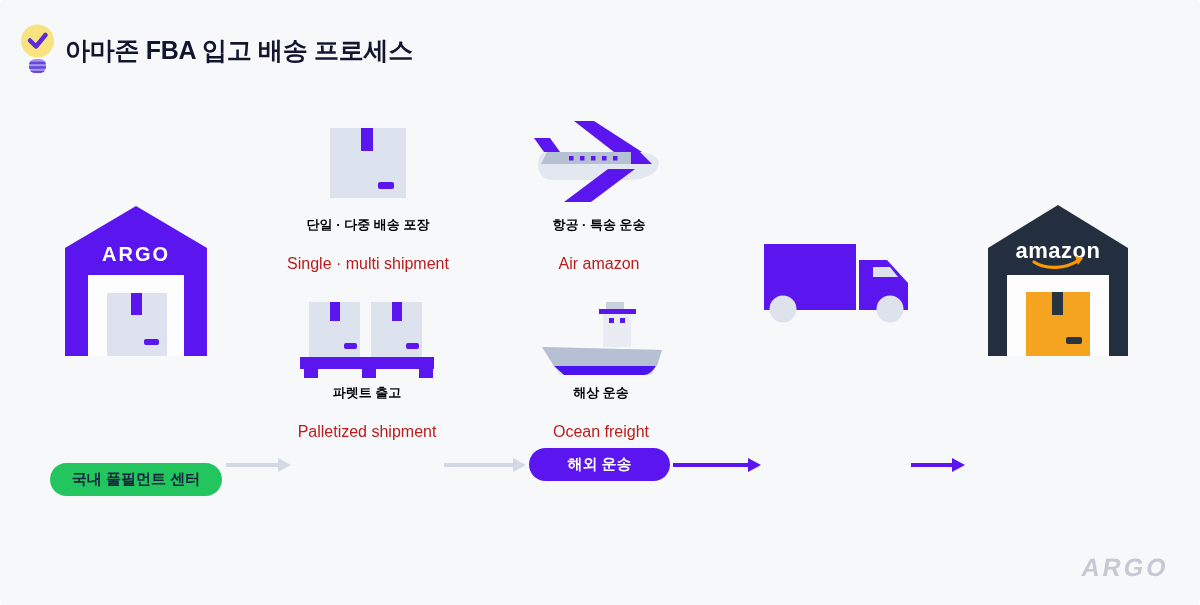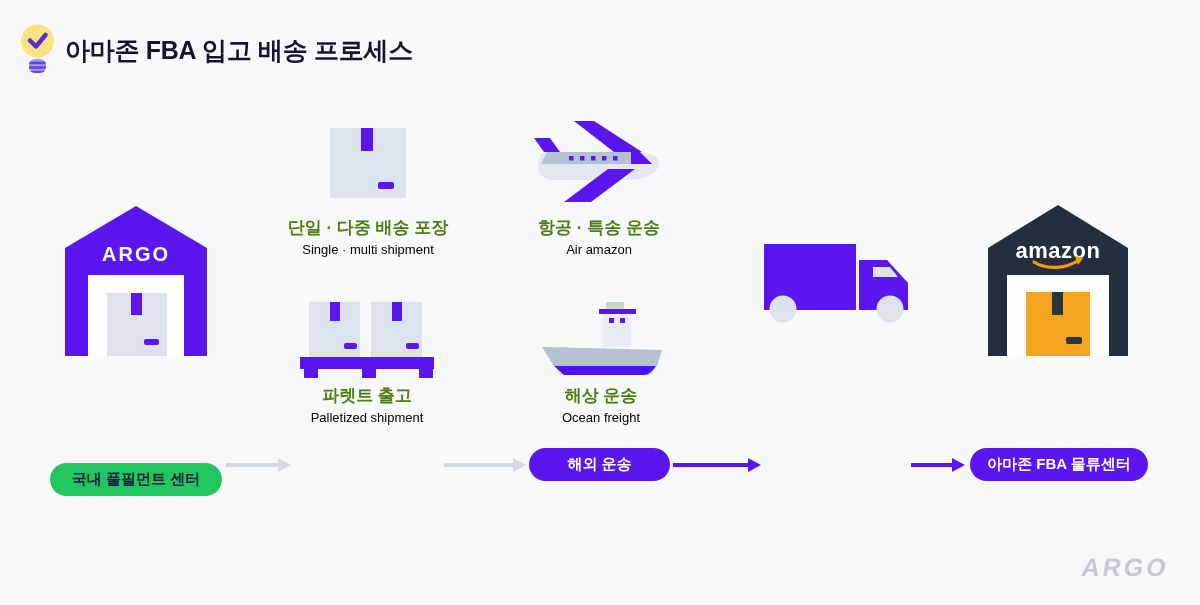--- a/index.html
+++ b/index.html
@@ -9,22 +9,22 @@
   
   .header{position:absolute;left:18px;top:22px;display:flex;align-items:center;gap:7px;}
   .bulb{width:40px;height:52px;flex:0 0 auto;}
   .title{font-size:25px;font-weight:800;color:#12152E;letter-spacing:-0.3px;white-space:nowrap;padding-top:4px;}
 
   
   .icon{position:absolute;display:block;}
 
   
   .station-label{position:absolute;transform:translateX(-50%);text-align:center;white-space:nowrap;}
-  .station-label .ko{font-size:17px;font-weight:700;color:#4d7c0f;}
-  .station-label .en{font-size:13px;color:#000000;margin-top:3px;}
+  .station-label .ko{font-size:13px;font-weight:700;color:#000000;}
+  .station-label .en{font-size:16px;color:#b91c1c;margin-top:21px;}
 
   
   .pill{position:absolute;top:448px;height:33px;border-radius:17px;display:flex;align-items:center;justify-content:center;font-size:15px;font-weight:700;white-space:nowrap;}
   .pill.gray{background:#22c55e;color:#1A2142;margin-top:15px;}
   .pill.purple{background:#5B16F0;color:#ffffff;text-align:center;}
 
   
   .arrow{position:absolute;top:463px;height:3.5px;}
   .arrow::after{content:"";position:absolute;right:-12px;top:50%;transform:translateY(-50%);width:0;height:0;
     border-top:7.5px solid transparent;border-bottom:7.5px solid transparent;border-left:13px solid;}
@@ -148,21 +148,20 @@
     <rect x="78" y="133" width="16" height="7" rx="2" fill="#28343F"></rect>
     <text x="70" y="54" text-anchor="middle" fill="#ffffff" font-size="22" font-weight="bold" letter-spacing="0.5">amazon</text>
     <g>
       <path d="M46,58 C58,66 78,65 91,56" stroke="#FF9900" stroke-width="3.2" fill="none" stroke-linecap="round"></path>
       <path d="M87,52 L95,54 L90,61 Z" fill="#FF9900"></path>
     </g>
   </svg>
 
   <div class="pill gray" style="left:50px;width:172px">국내 풀필먼트 센터</div>
   <div class="pill purple" style="left:529px;width:141px">해외 운송</div>
-  <div class="pill purple" style="left:970px;width:178px">아마존 FBA 물류센터</div>
 
   <div class="arrow gray" style="left:226px;width:53px"></div>
   <div class="arrow gray" style="left:444px;width:70px"></div>
   <div class="arrow purple" style="left:673px;width:76px"></div>
   <div class="arrow purple" style="left:911px;width:42px"></div>
 
   <div class="footer-logo">ARGO</div>
 
 </div>
 

